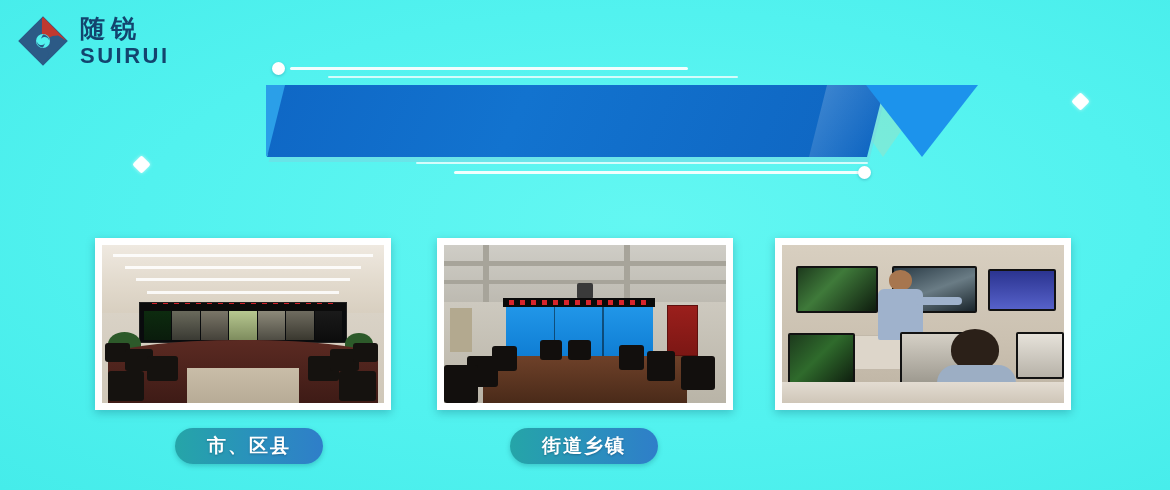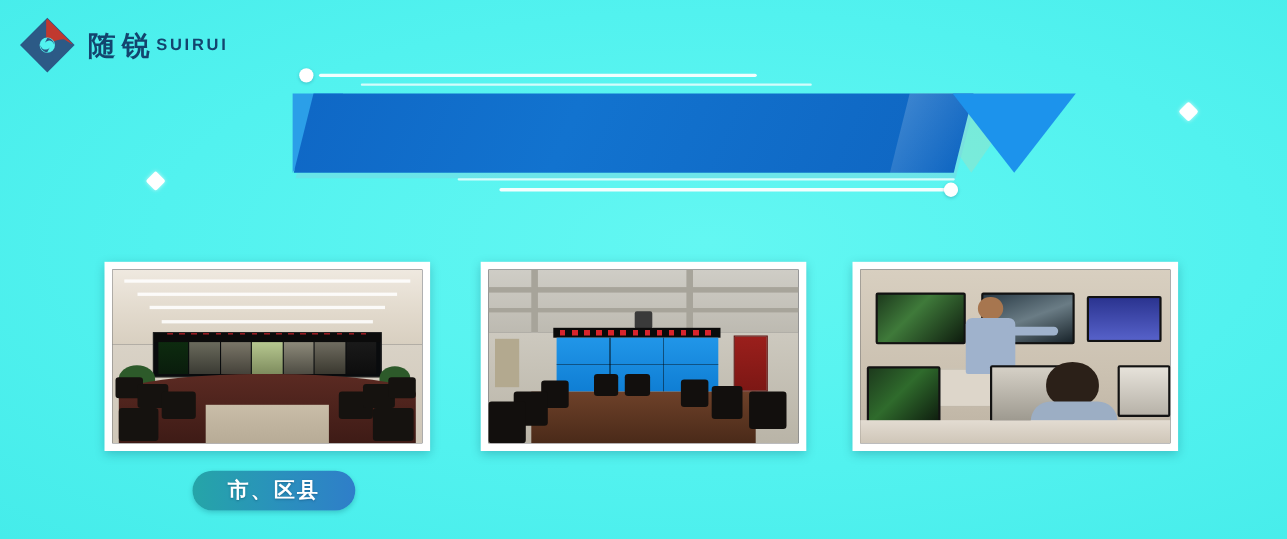--- a/index.html
+++ b/index.html
@@ -12,27 +12,27 @@
     position: relative;
     background: radial-gradient(ellipse at 55% 45%, #63f7f2 0%, #52f2ef 55%, #45ecea 100%);
   }
 
   
   .logo-wrap {
     position: absolute; left: 16px; top: 14px;
     display: flex; align-items: center; gap: 10px;
   }
   .logo-mark { width: 54px; height: 54px; display:block; }
-  .logo-text { display: flex; flex-direction: row; line-height: 1; }
+  .logo-text { display: flex; flex-direction: column; line-height: 1; }
   .logo-cn {
     font-size: 25px; font-weight: 700; color: #13446e;
     letter-spacing: 6px; font-family: "DejaVu Sans", sans-serif;
   }
   .logo-en {
-    font-size: 15px; font-weight: 700; color: #13446e;
+    font-size: 22px; font-weight: 700; color: #13446e;
     letter-spacing: 2.5px; margin-top: 4px;
     font-family: "Liberation Sans", sans-serif;
   }
 
   
   .diamond {
     position: absolute; background: #ffffff;
     transform: rotate(45deg);
     border-radius: 2px;
     box-shadow: 0 0 4px rgba(255,255,255,.7);
@@ -283,20 +283,21 @@
         <div class="p2-chair" style="left:17%;top:64%;width:9%;height:16%;"></div>
         <div class="p2-chair" style="left:8%;top:70%;width:11%;height:20%;"></div>
         <div class="p2-chair" style="left:0%;top:76%;width:12%;height:24%;"></div>
         <div class="p2-chair" style="left:34%;top:60%;width:8%;height:13%;"></div>
         <div class="p2-chair" style="left:44%;top:60%;width:8%;height:13%;"></div>
         <div class="p2-chair" style="left:62%;top:63%;width:9%;height:16%;"></div>
         <div class="p2-chair" style="left:72%;top:67%;width:10%;height:19%;"></div>
         <div class="p2-chair" style="left:84%;top:70%;width:12%;height:22%;"></div>
       </div>
     </div>
+    <div class="pill" style="left:73px;top:190px;width:148px;">街道乡镇</div>
   </div>
 
   <div class="card" style="left:775px;">
     <div class="frame">
       <div class="photo">
         <div class="p3-bg"></div>
         <div class="p3-counter" style="left:22%;top:57%;width:34%;height:22%;"></div>
 
         <div class="p3-mon" style="left:5%;top:13%;width:29%;height:30%;">
           <div class="p3-scr" style="background:linear-gradient(135deg,#1d3a1d,#3f7a3a 40%,#0e1c0e);"></div>

